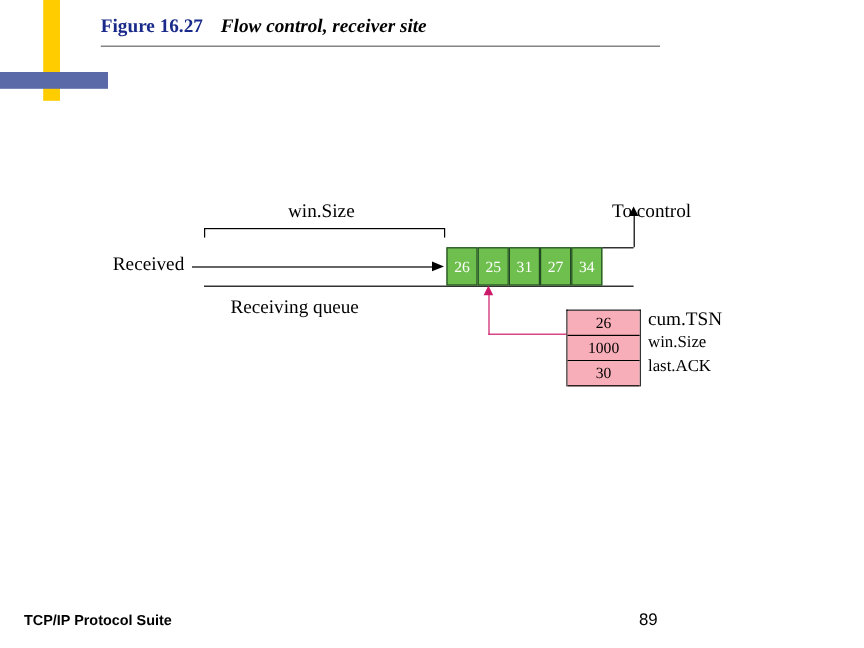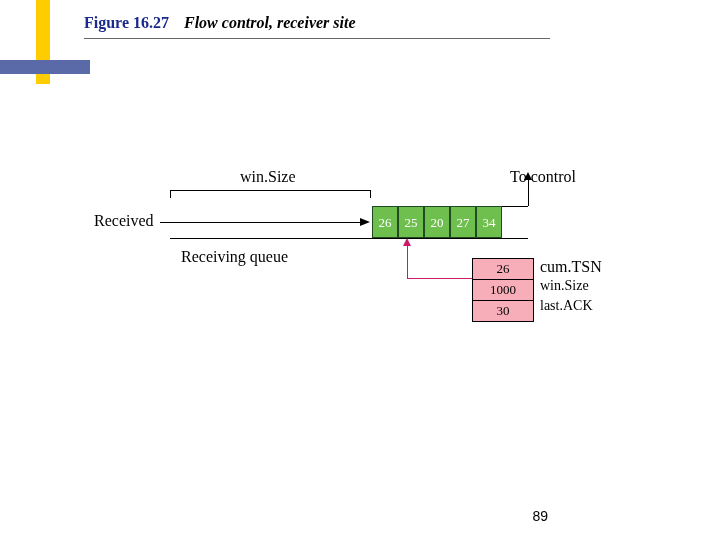--- a/index.html
+++ b/index.html
@@ -11,21 +11,21 @@
   .fig-num{position:absolute;left:84px;top:14px;font-weight:bold;color:#1a2a8a;font-size:16px;}
   .fig-title{position:absolute;left:184px;top:14px;font-weight:bold;font-style:italic;font-size:16px;}
   .footer{position:absolute;left:20px;bottom:16px;font-family:Verdana,Arial,sans-serif;font-size:12px;font-weight:bold;}
   .pagenum{position:absolute;right:24px;bottom:16px;font-family:Arial,sans-serif;font-size:14px;}
   
   .diagram{position:absolute;left:0;top:170px;width:720px;height:200px;font-size:16px;}
   .lbl{position:absolute;font-family:"Times New Roman",serif;}
   .received-lbl{left:94px;top:42px;}
   .winsize-lbl{left:240px;top:-2px;font-size:16px;}
   .toproc-lbl{left:510px;top:-2px;}
-  .rqueue-lbl{left:181px;top:78px;text-align:center;}
+  .rqueue-lbl{left:192px;top:78px;text-align:center;}
   
   .recv-line{position:absolute;left:160px;top:52px;width:200px;height:1px;background:#000;}
   .recv-arrowhead{position:absolute;left:360px;top:48px;width:0;height:0;border-top:4px solid transparent;border-bottom:4px solid transparent;border-left:10px solid #000;}
   
   .ws-brkt-top{position:absolute;left:170px;top:20px;width:200px;height:1px;background:#000;}
   .ws-brkt-l{position:absolute;left:170px;top:20px;width:1px;height:8px;background:#000;}
   .ws-brkt-r{position:absolute;left:370px;top:20px;width:1px;height:8px;background:#000;}
   
   .queue{position:absolute;left:372px;top:36px;height:32px;}
   .cell{float:left;width:26px;height:32px;box-sizing:border-box;border:1px solid #224a22;background:#6fbf4f;color:#fff;font-size:13px;line-height:32px;text-align:center;}
@@ -66,21 +66,21 @@
     <div class="ws-brkt-top"></div>
     <div class="ws-brkt-l"></div>
     <div class="ws-brkt-r"></div>
 
     <div class="queue-base"></div>
     <div class="lbl rqueue-lbl">Receiving queue</div>
 
     <div class="queue">
       <div class="cell">26</div>
       <div class="cell">25</div>
-      <div class="cell">20</div>
+      <div class="cell">31</div>
       <div class="cell">27</div>
       <div class="cell">34</div>
     </div>
 
     <div class="toproc-h"></div>
     <div class="toproc-vert"></div>
     <div class="toproc-arrow"></div>
     <div class="lbl toproc-lbl">To control</div>
 
     <div class="pinktab">
@@ -90,14 +90,15 @@
     </div>
     <div class="lbl pink-lbl1">cum.TSN</div>
     <div class="lbl pink-lbl2">win.Size</div>
     <div class="lbl pink-lbl3">last.ACK</div>
 
     <div class="mag-h"></div>
     <div class="mag-v"></div>
     <div class="mag-arrow"></div>
   </div>
 
+  <div class="footer">TCP/IP Protocol Suite</div>
   <div class="pagenum">89</div>
 </div>
 
 </body></html>

